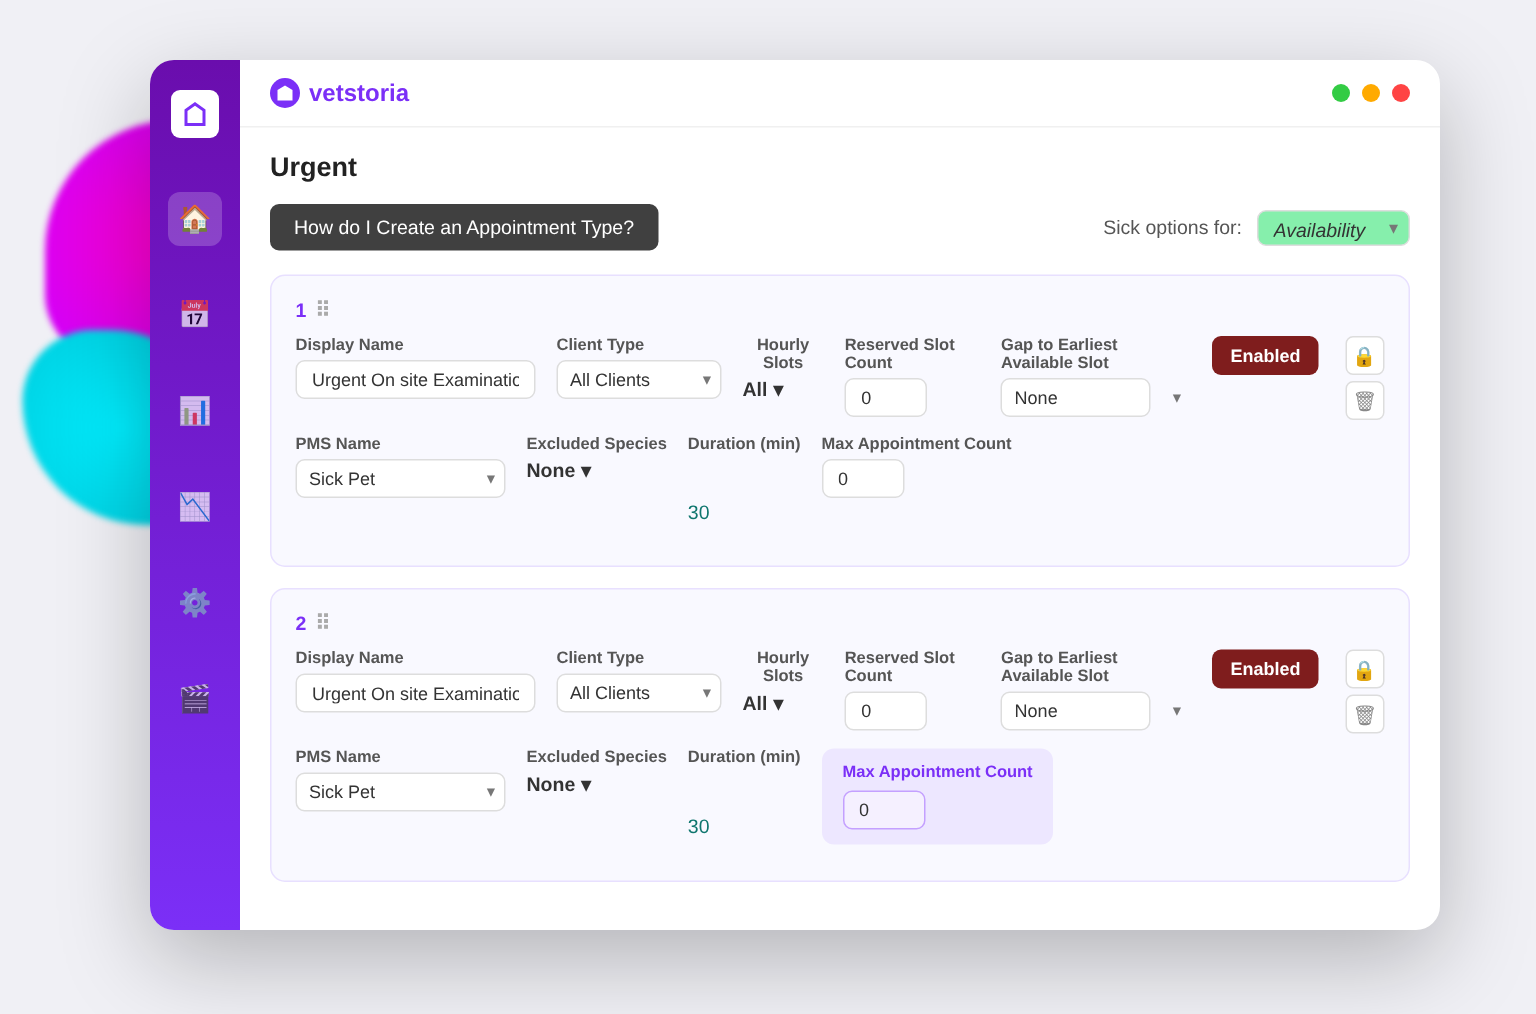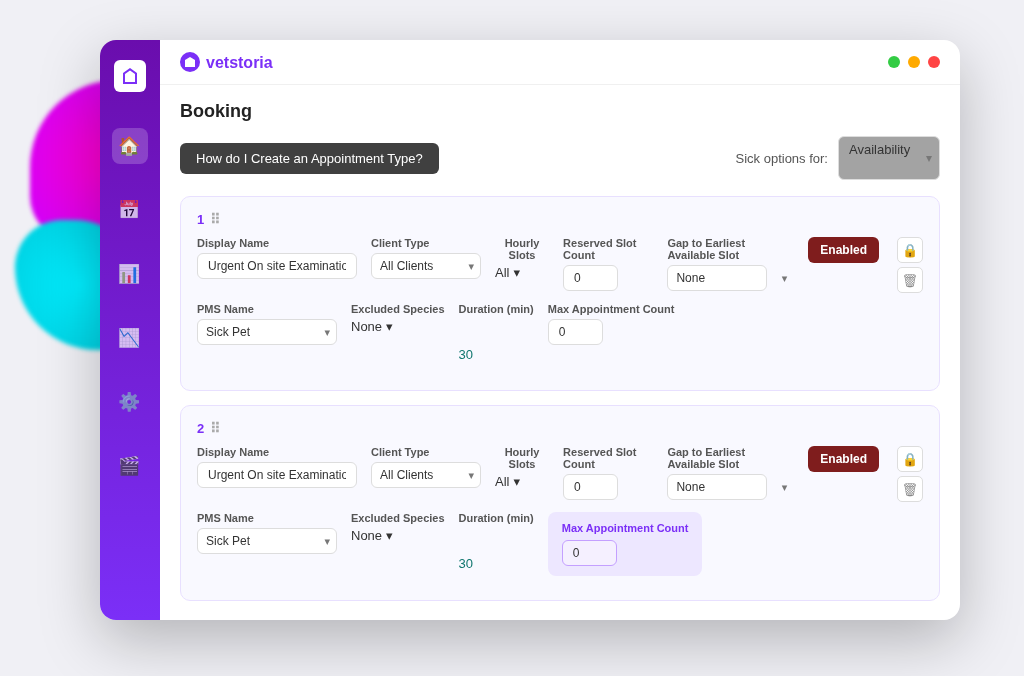--- a/index.html
+++ b/index.html
@@ -151,26 +151,27 @@
       font-weight: 500;
       cursor: pointer;
     }
     .show-options {
       display: flex; align-items: center; gap: 10px;
       font-size: 13px; color: #555;
     }
     .show-options select {
       border: 1px solid #ddd;
       border-radius: 6px;
-      padding: 5px 28px 22px 10px;
+      padding: 5px 28px 2px 10px;
       font-size: 13px;
       color: #333;
-      background: #a3a3a3;
+      background: #86efac;
       appearance: none;
       cursor: pointer;
+      font-style: italic;
     }
     .select-wrapper {
       position: relative;
     }
     .select-wrapper::after {
       content: '▾';
       position: absolute;
       right: 8px; top: 50%;
       transform: translateY(-50%);
       color: #777;
@@ -272,21 +273,21 @@
       display: flex; align-items: center; justify-content: center;
       cursor: pointer;
       font-size: 13px;
       color: #888;
     }
 
     .hourly-slots-group {
       display: flex; flex-direction: column; gap: 4px; text-align: center;
     }
     .hourly-slots-value {
-      font-size: 13px; color: #333; display: flex; align-items: center; gap: 4px;
+      font-size: 13px; color: #333; display: flex; align-items: center; gap: 4px; font-weight: bold;
     }
 
     
     .highlight-box {
       background: #ede7ff;
       border-radius: 8px;
       padding: 10px 14px;
       display: inline-block;
     }
     .highlight-label {
@@ -338,21 +339,21 @@
         <span>vetstoria</span>
       </div>
       <div class="window-controls">
         <div class="wc wc-green"></div>
         <div class="wc wc-yellow"></div>
         <div class="wc wc-red"></div>
       </div>
     </div>
 
     <div class="content-area">
-      <div class="page-title">Booking</div>
+      <div class="page-title">Urgent</div>
 
       <div class="toolbar">
         <button class="help-btn">How do I Create an Appointment Type?</button>
         <div class="show-options">
           <span>Sick options for:</span>
           <div class="select-wrapper">
             <select class="field-select">
               <option>Availability</option>
               <option>Duration</option>
             </select>

